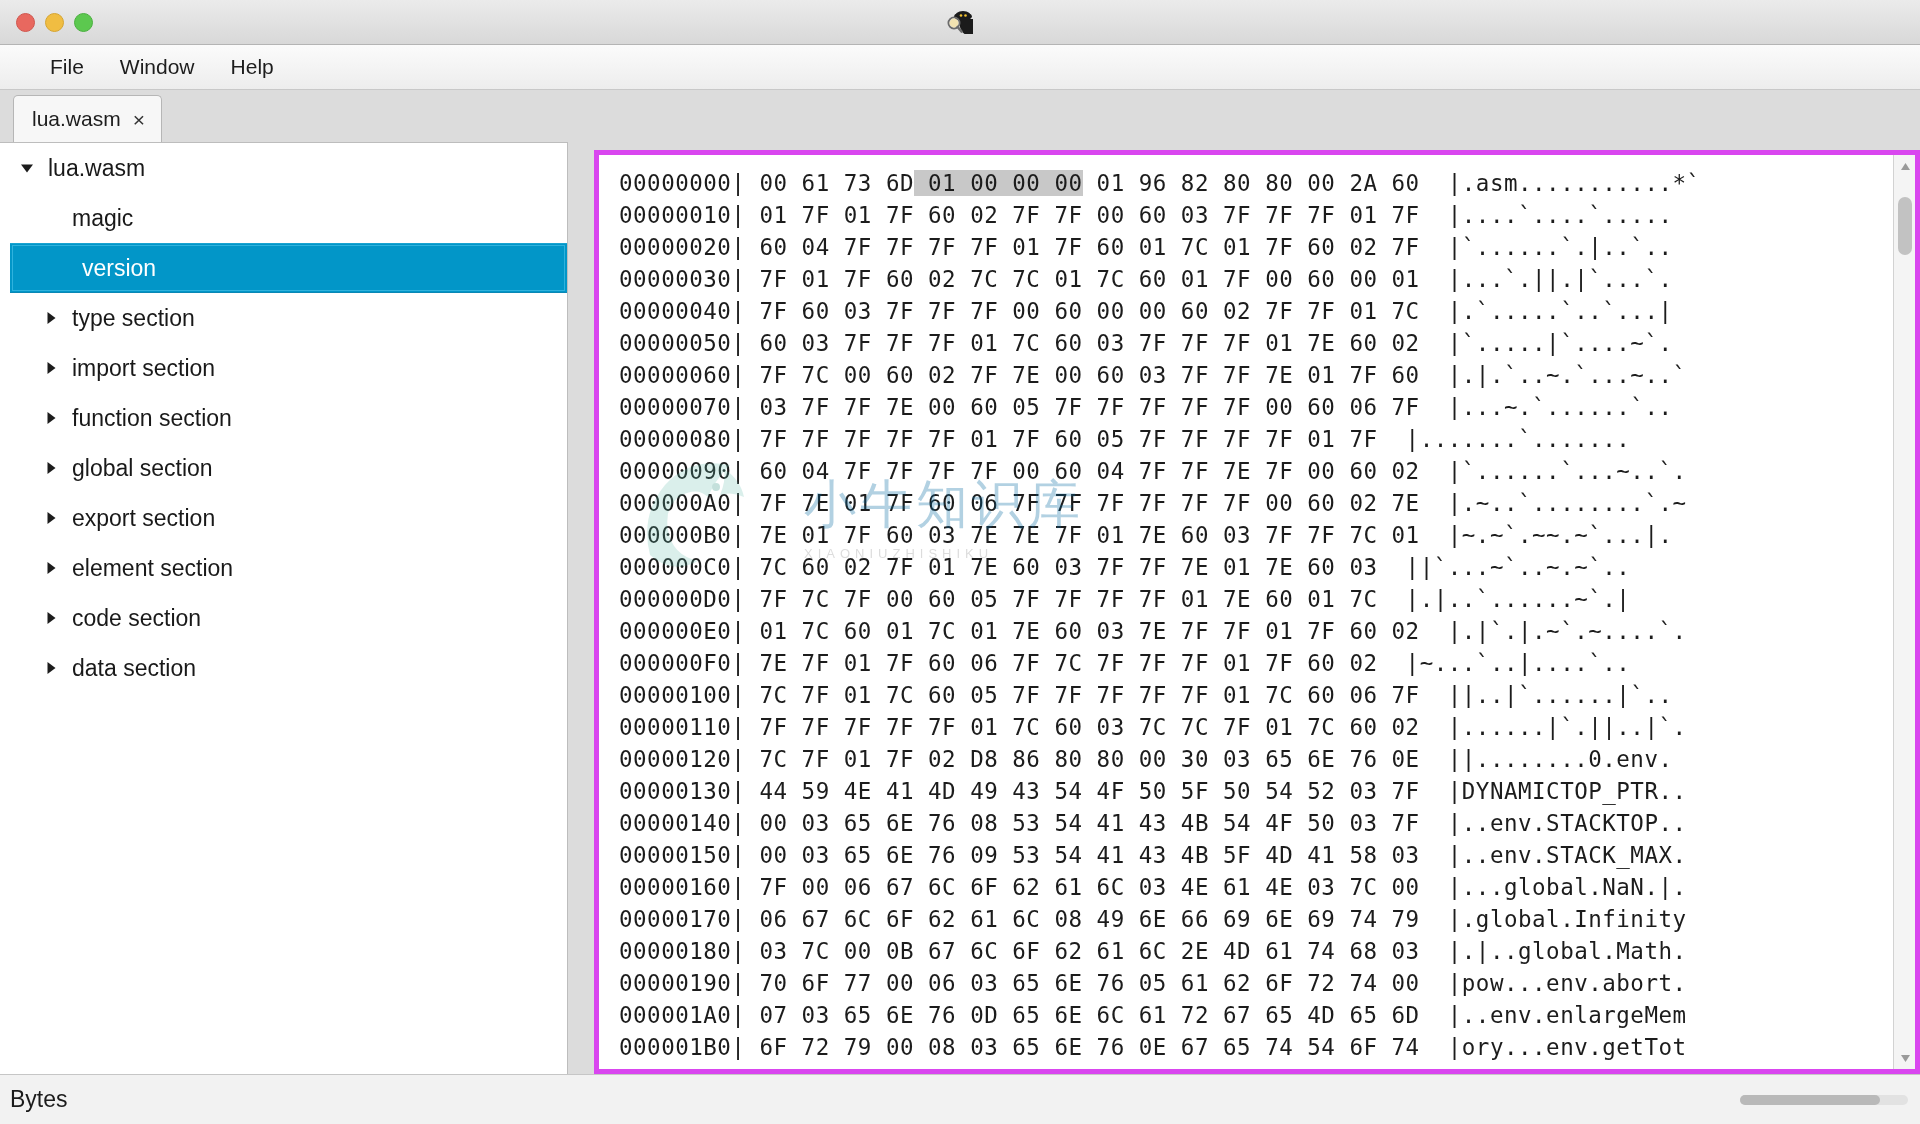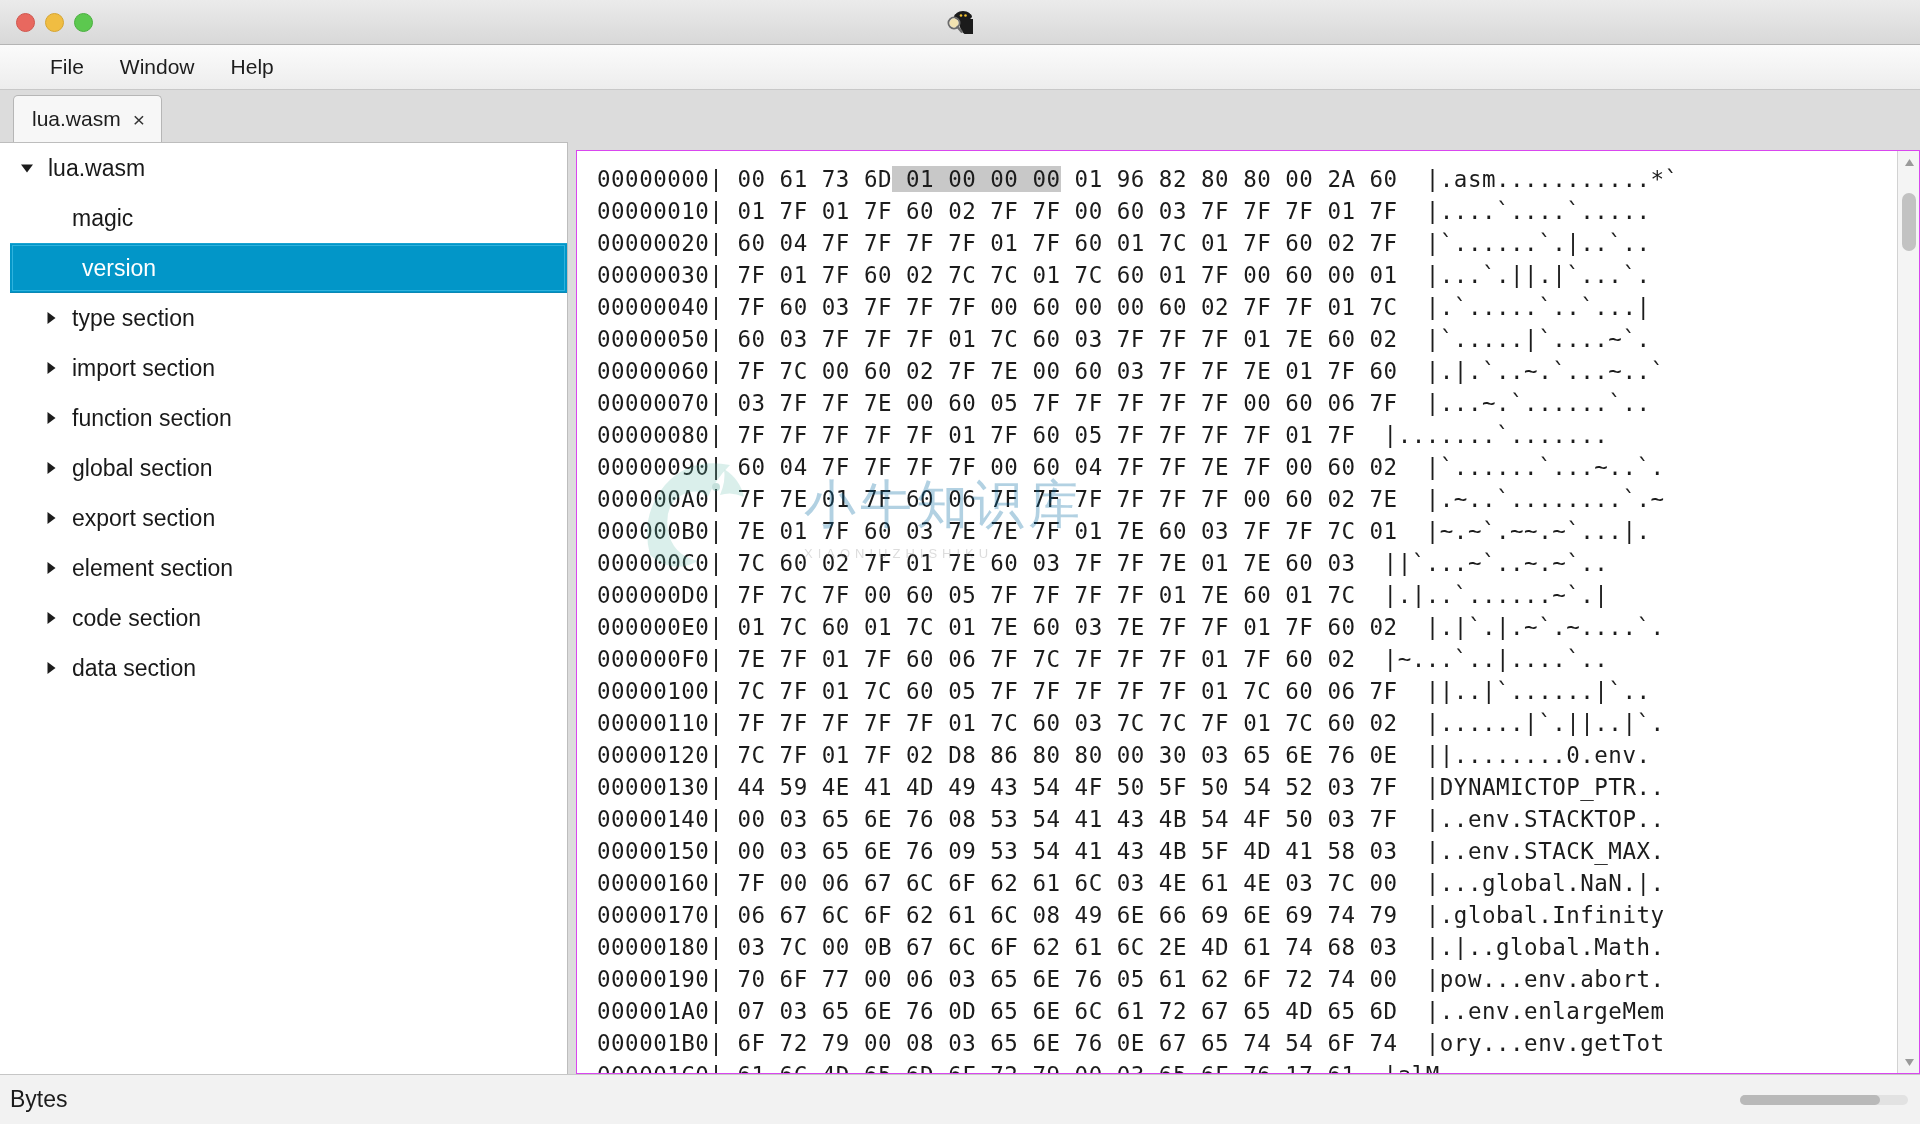--- a/index.html
+++ b/index.html
@@ -135,25 +135,26 @@
   #hexpane-wrap {
     flex: 1 1 auto;
     min-width: 0;
     background: #dcdcdc;
     padding: 8px 0 0 8px;
     display: flex; flex-direction: column;
   }
   #hexpane {
     flex: 1 1 auto;
     background: #ffffff;
-    border: 1px solid #d946ef;
+    border: 5px solid #d946ef;
     display: flex;
     min-height: 0;
     position: relative;
     overflow: hidden;
+    margin-left: 18px;
   }
   #hex-scrollarea {
     flex: 1 1 auto;
     overflow: hidden;
     padding: 12px 0 0 20px;
     min-width: 0;
   }
   .hexline {
     font-family: "DejaVu Sans Mono", "Liberation Mono", monospace;
     font-size: 22.5px;

